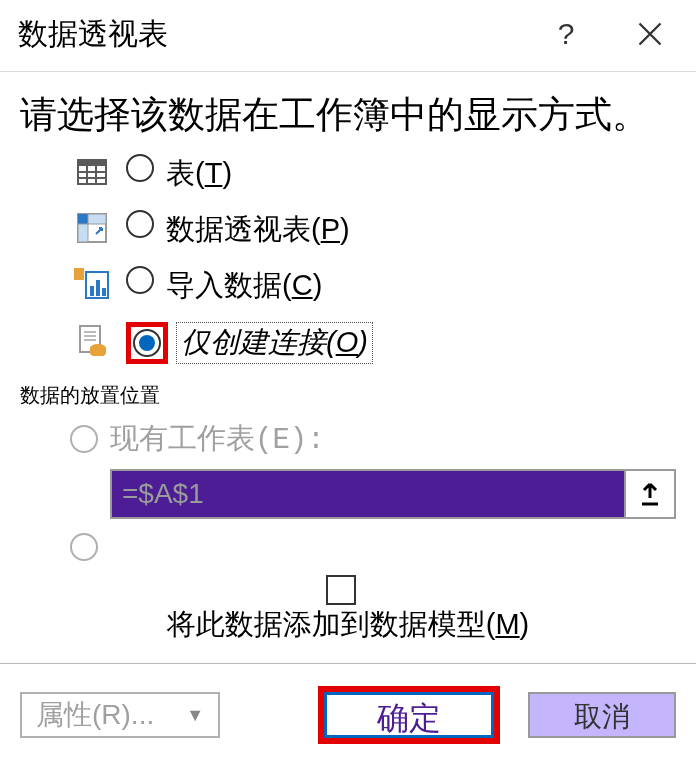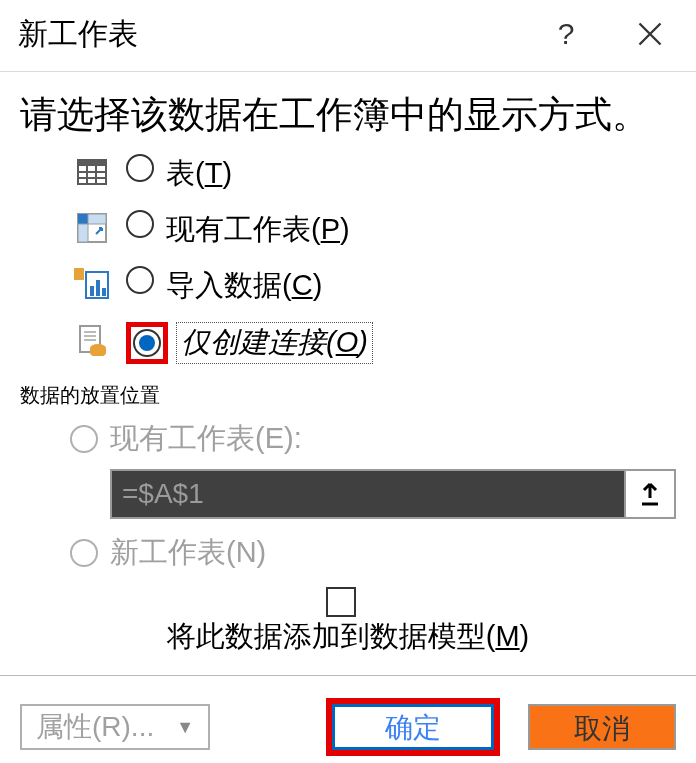--- a/index.html
+++ b/index.html
@@ -99,34 +99,35 @@
       font-style: italic;
     }
     .section-title {
       font-size: 20px;
       margin: 14px 0 10px 0;
     }
     .sub-row {
       display: flex;
       align-items: center;
       margin: 8px 0 8px 50px;
+      font-family: Liberation Mono, monospace;
     }
     .input-row {
       display: flex;
       align-items: stretch;
       margin: 10px 0 14px 90px;
       height: 50px;
     }
     .cell-input {
       flex: 1;
       border: 2px solid #9a9a9a;
       padding: 6px 10px;
       font-size: 28px;
       color: #9a9a9a;
-      background: #404040;
+      background: #4c1d95;
       font-family: inherit;
     }
     .range-btn {
       width: 50px;
       border: 2px solid #9a9a9a;
       border-left: none;
       background: #fff;
       display: flex;
       align-items: center;
       justify-content: center;
@@ -153,60 +154,60 @@
       align-items: center;
       gap: 20px;
     }
     .dropdown-btn {
       border: 2px solid #b0b0b0;
       padding: 6px 14px;
       font-size: 28px;
       color: #a0a0a0;
       display: flex;
       align-items: center;
-      gap: 22px;
+      gap: 32px;
       height: 46px;
       max-height: 46px;
       overflow: hidden;
     }
     .dropdown-btn .chev { font-size: 18px; color: #888; }
     .spacer { flex: 1; }
     .ok-wrap {
       border: 6px solid #e20000;
       padding: 0;
     }
     .ok-btn {
       border: 3px solid #0067c0;
       background: #fff;
       padding: 2px 50px;
-      font-size: 28px;
-      color: #3b82f6;
+      font-size: 32px;
+      color: #4c1d95;
       height: 46px;
       max-height: 46px;
       overflow: hidden;
       display: block;
     }
     .cancel-btn {
       border: 2px solid #999;
-      background: #f97316;
+      background: #c4b5fd;
       padding: 4px 44px;
       font-size: 28px;
       color: #333;
       height: 46px;
       max-height: 46px;
       overflow: hidden;
       margin-left: 8px;
     }
     svg { display: block; }
   </style>
 </head>
 <body>
 
 <div class="titlebar">
-  <div class="title">新工作表</div>
+  <div class="title">数据透视表</div>
   <div class="help-btn">?</div>
   <div class="close-btn">
     <svg viewBox="0 0 24 24">
         <path d="M3 3 L21 21 M21 3 L3 21" stroke="#333" stroke-width="2" fill="none"></path>
       </svg>
   </div>
 </div>
 <div class="hr"></div>
 
 <div class="content">
@@ -231,21 +232,21 @@
     <span class="opt-icon">
       <svg viewBox="0 0 32 32" width="32" height="32">
         <rect x="2" y="2" width="28" height="28" fill="none" stroke="#9a9a9a" stroke-width="2"></rect>
         <rect x="2" y="2" width="10" height="10" fill="#2b78c5"></rect>
         <rect x="12" y="2" width="18" height="10" fill="#c8ddf2" stroke="#9a9a9a"></rect>
         <rect x="2" y="12" width="10" height="18" fill="#c8ddf2" stroke="#9a9a9a"></rect>
         <path d="M20 22 L26 16 M26 16 L23 16 M26 16 L26 19" stroke="#2b78c5" stroke-width="2" fill="none"></path>
       </svg>
     </span>
     <span class="radio"></span>
-    <span class="opt-label"><span>现有工作表(</span><span class="ul">P</span><span>)</span></span>
+    <span class="opt-label"><span>数据透视表(</span><span class="ul">P</span><span>)</span></span>
   </div>
 
   <div class="option-row">
     <span class="opt-icon">
       <svg viewBox="0 0 36 32" width="36" height="32">
         <rect x="0" y="0" width="10" height="12" fill="#e8a23a"></rect>
         <rect x="12" y="4" width="22" height="26" fill="none" stroke="#2b78c5" stroke-width="2"></rect>
         <rect x="16" y="18" width="4" height="10" fill="#2b78c5"></rect>
         <rect x="22" y="12" width="4" height="16" fill="#2b78c5"></rect>
         <rect x="28" y="20" width="4" height="8" fill="#2b78c5"></rect>
@@ -285,21 +286,20 @@
     <div class="range-btn">
       <svg viewBox="0 0 24 28">
         <path d="M12 4 L12 18 M12 4 L6 10 M12 4 L18 10" stroke="#000" stroke-width="3" fill="none"></path>
         <line x1="4" y1="24" x2="20" y2="24" stroke="#000" stroke-width="3"></line>
       </svg>
     </div>
   </div>
 
   <div class="sub-row">
     <span class="radio disabled"></span>
-    <span class="opt-label disabled">新工作表(N)</span>
   </div>
 
   <div class="checkbox-row">
     <span class="checkbox"></span>
     <span class="opt-label"><span>将此数据添加到数据模型(</span><span class="ul">M</span><span>)</span></span>
   </div>
 </div>
 
 <div class="footer">
   <div class="dropdown-btn">

